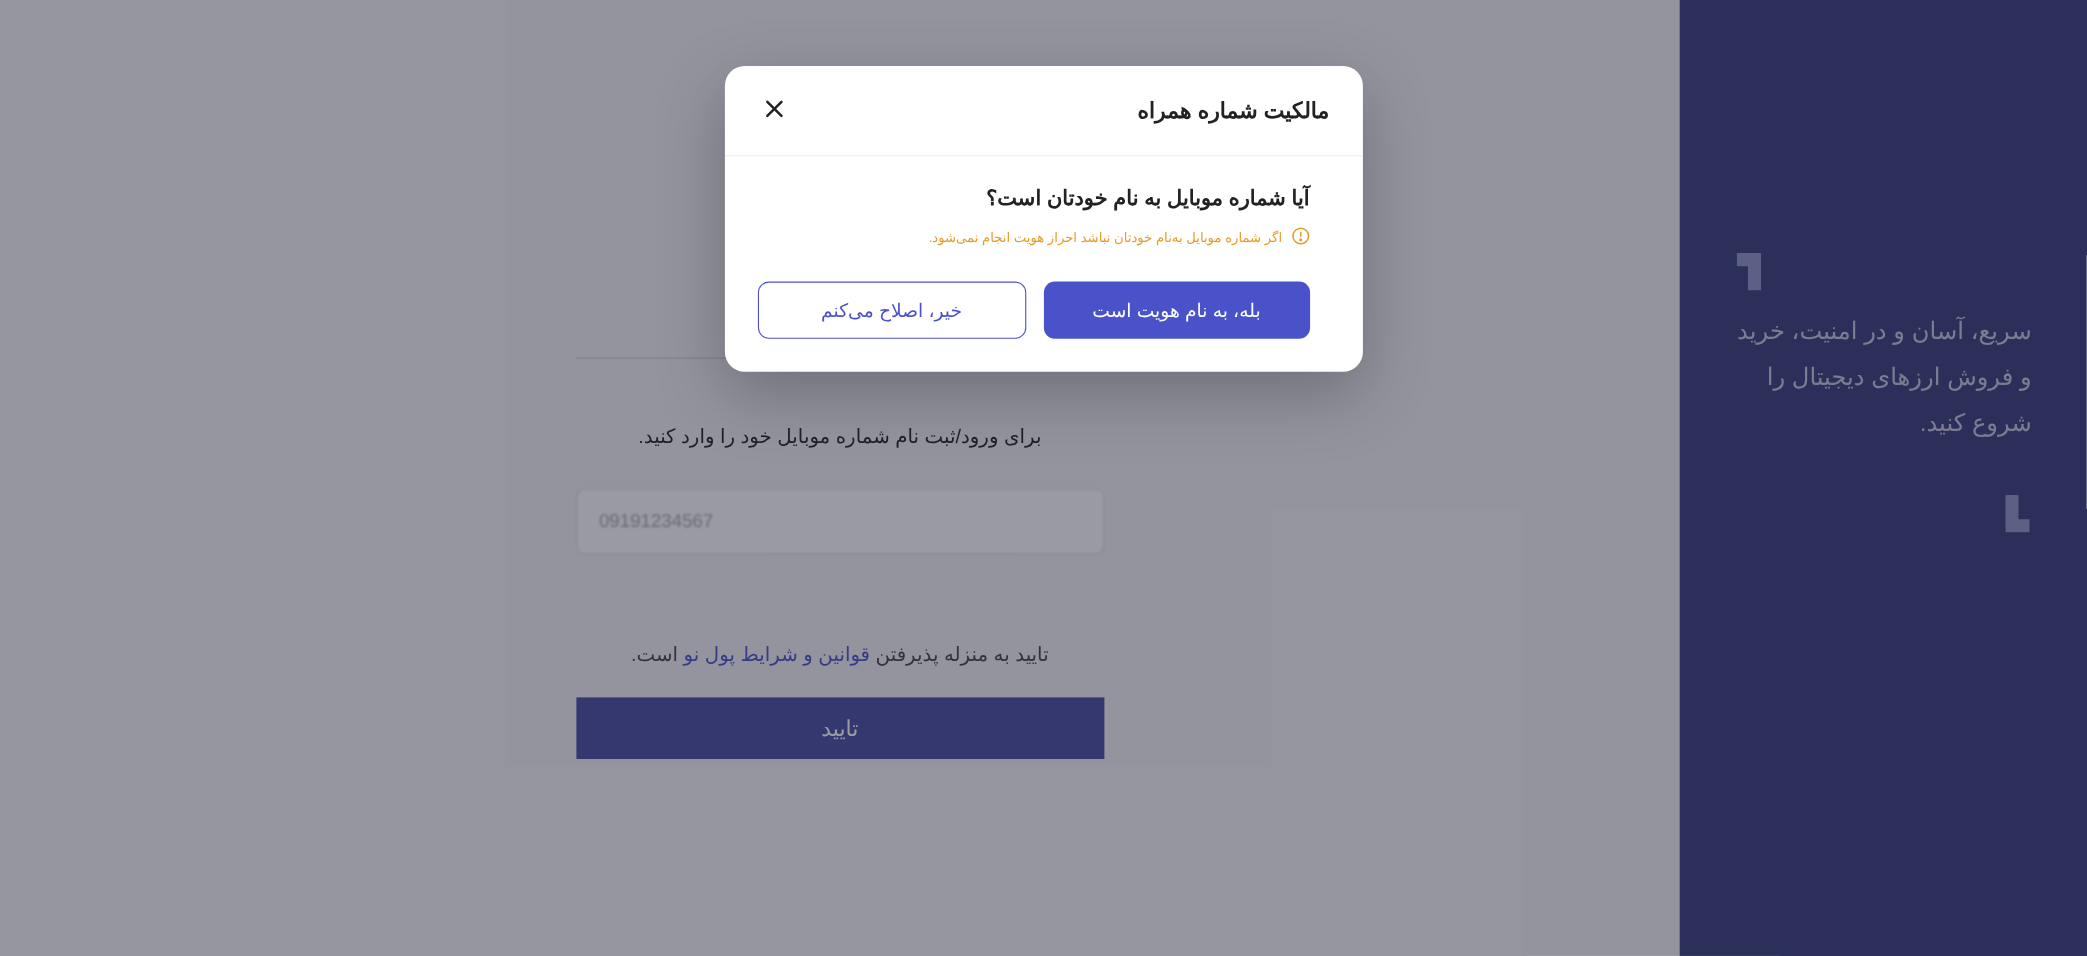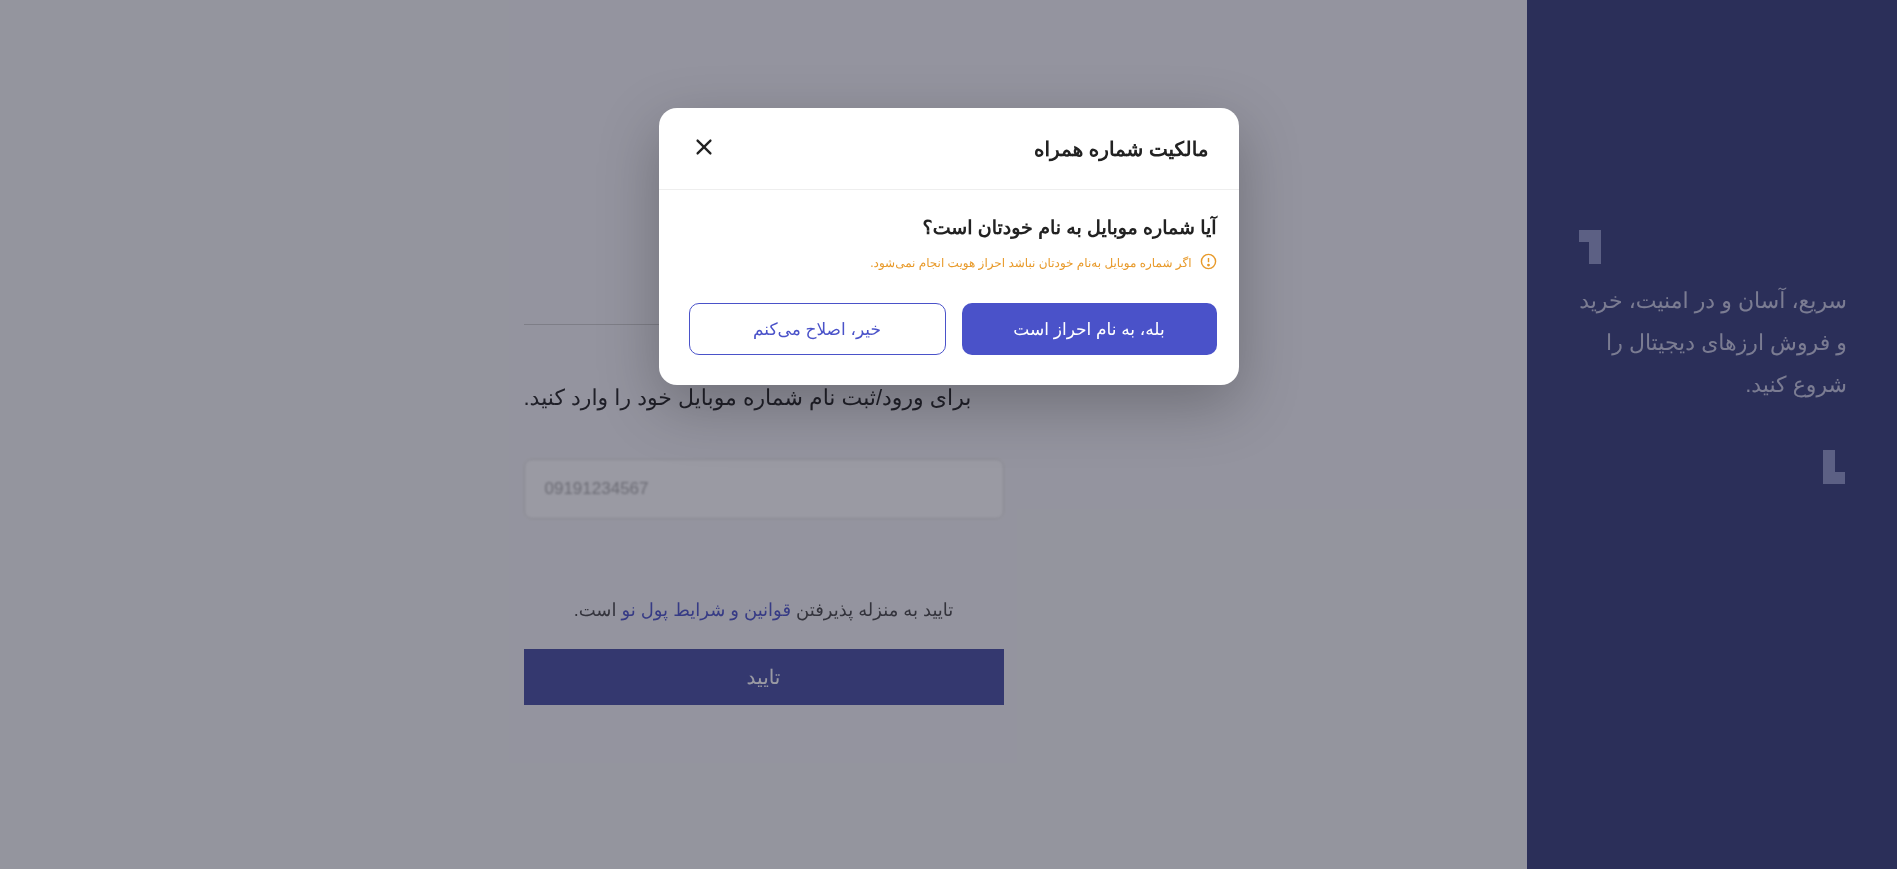--- a/index.html
+++ b/index.html
@@ -73,23 +73,23 @@
   margin-bottom: 60px;
 }
 .lock-icon-wrap {
   position: absolute;
   right: 0;
   top: 10px;
   color: #4a52c9;
 }
 .helper-2 {
   color: #222;
-  font-size: 22px;
-  margin-bottom: 48px;
-  text-align: left;
+  font-size: 18px;
+  margin-bottom: 36px;
+  text-align: center;
 }
 .phone-input {
   width: 100%;
   height: 60px;
   border: 1px solid #ddd;
   border-radius: 8px;
   padding: 0 20px;
   font-size: 17px;
   color: #aaa;
   text-align: left;
@@ -123,21 +123,20 @@
   align-items: flex-start;
   justify-content: center;
   padding-top: 60px;
 }
 .modal {
   width: 580px;
   background: #fff;
   border-radius: 18px;
   overflow: hidden;
   box-shadow: 0 20px 60px rgba(0,0,0,0.25);
-  margin-top: 48px;
 }
 .modal-header {
   display: flex;
   align-items: center;
   justify-content: space-between;
   padding: 24px 30px;
   border-bottom: 1px solid #eee;
 }
 .modal-title {
   font-size: 20px;
@@ -145,21 +144,21 @@
   font-weight: 600;
 }
 .close-btn {
   background: none;
   border: none;
   cursor: pointer;
   padding: 4px;
   color: #222;
 }
 .modal-body {
-  padding: 26px 22px 30px 30px;
+  padding: 26px 48px 30px 30px;
 }
 .modal-question {
   font-size: 19px;
   color: #222;
   font-weight: 600;
   margin-bottom: 14px;
   text-align: right;
 }
 .modal-warning {
   display: flex;
@@ -260,18 +259,18 @@
         <span class="warning-icon">
           <svg width="17" height="17" viewBox="0 0 24 24" fill="none" stroke="#e89a2a" stroke-width="2">
             <circle cx="12" cy="12" r="10"></circle>
             <line x1="12" y1="7" x2="12" y2="13"></line>
             <circle cx="12" cy="17" r="1" fill="#e89a2a"></circle>
           </svg>
         </span>
         <span>اگر شماره موبایل به‌نام خودتان نباشد احراز هویت انجام نمی‌شود.</span>
       </div>
       <div class="modal-actions">
-        <button class="btn-primary">بله، به نام احراز است</button>
+        <button class="btn-primary">بله، به نام هویت است</button>
         <button class="btn-secondary">خیر، اصلاح می‌کنم</button>
       </div>
     </div>
   </div>
 </div>
 
 </body></html>

